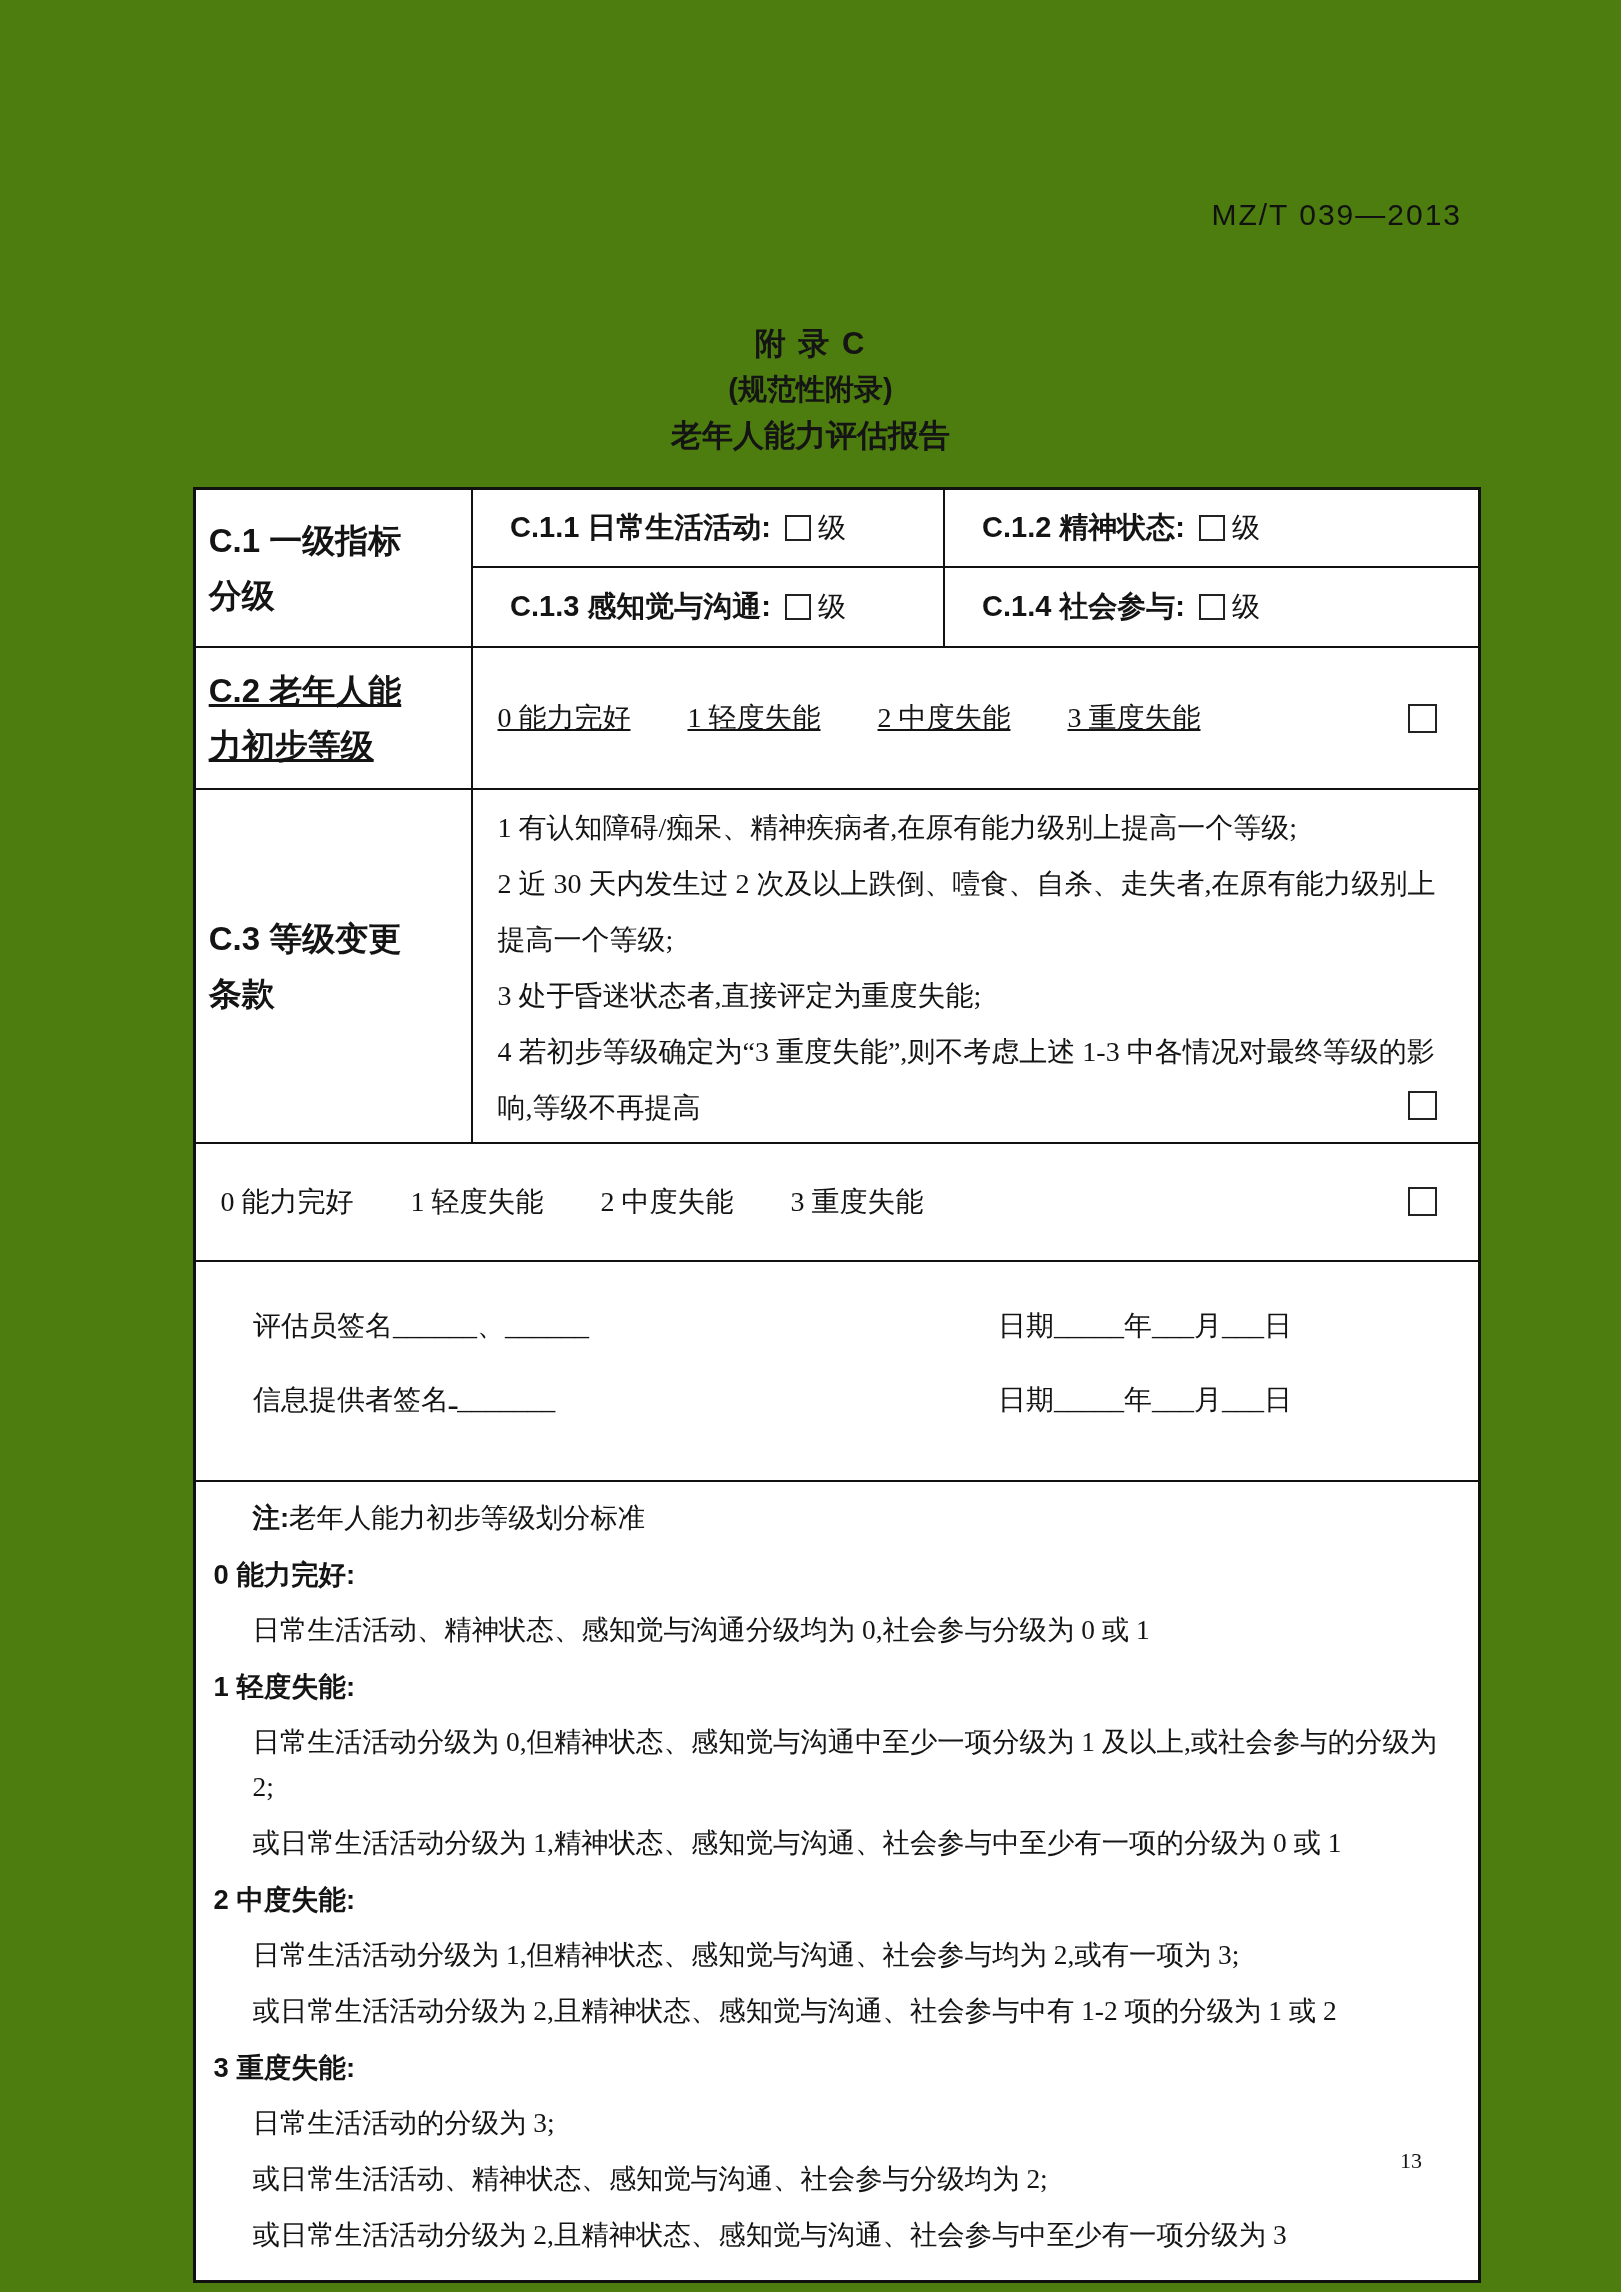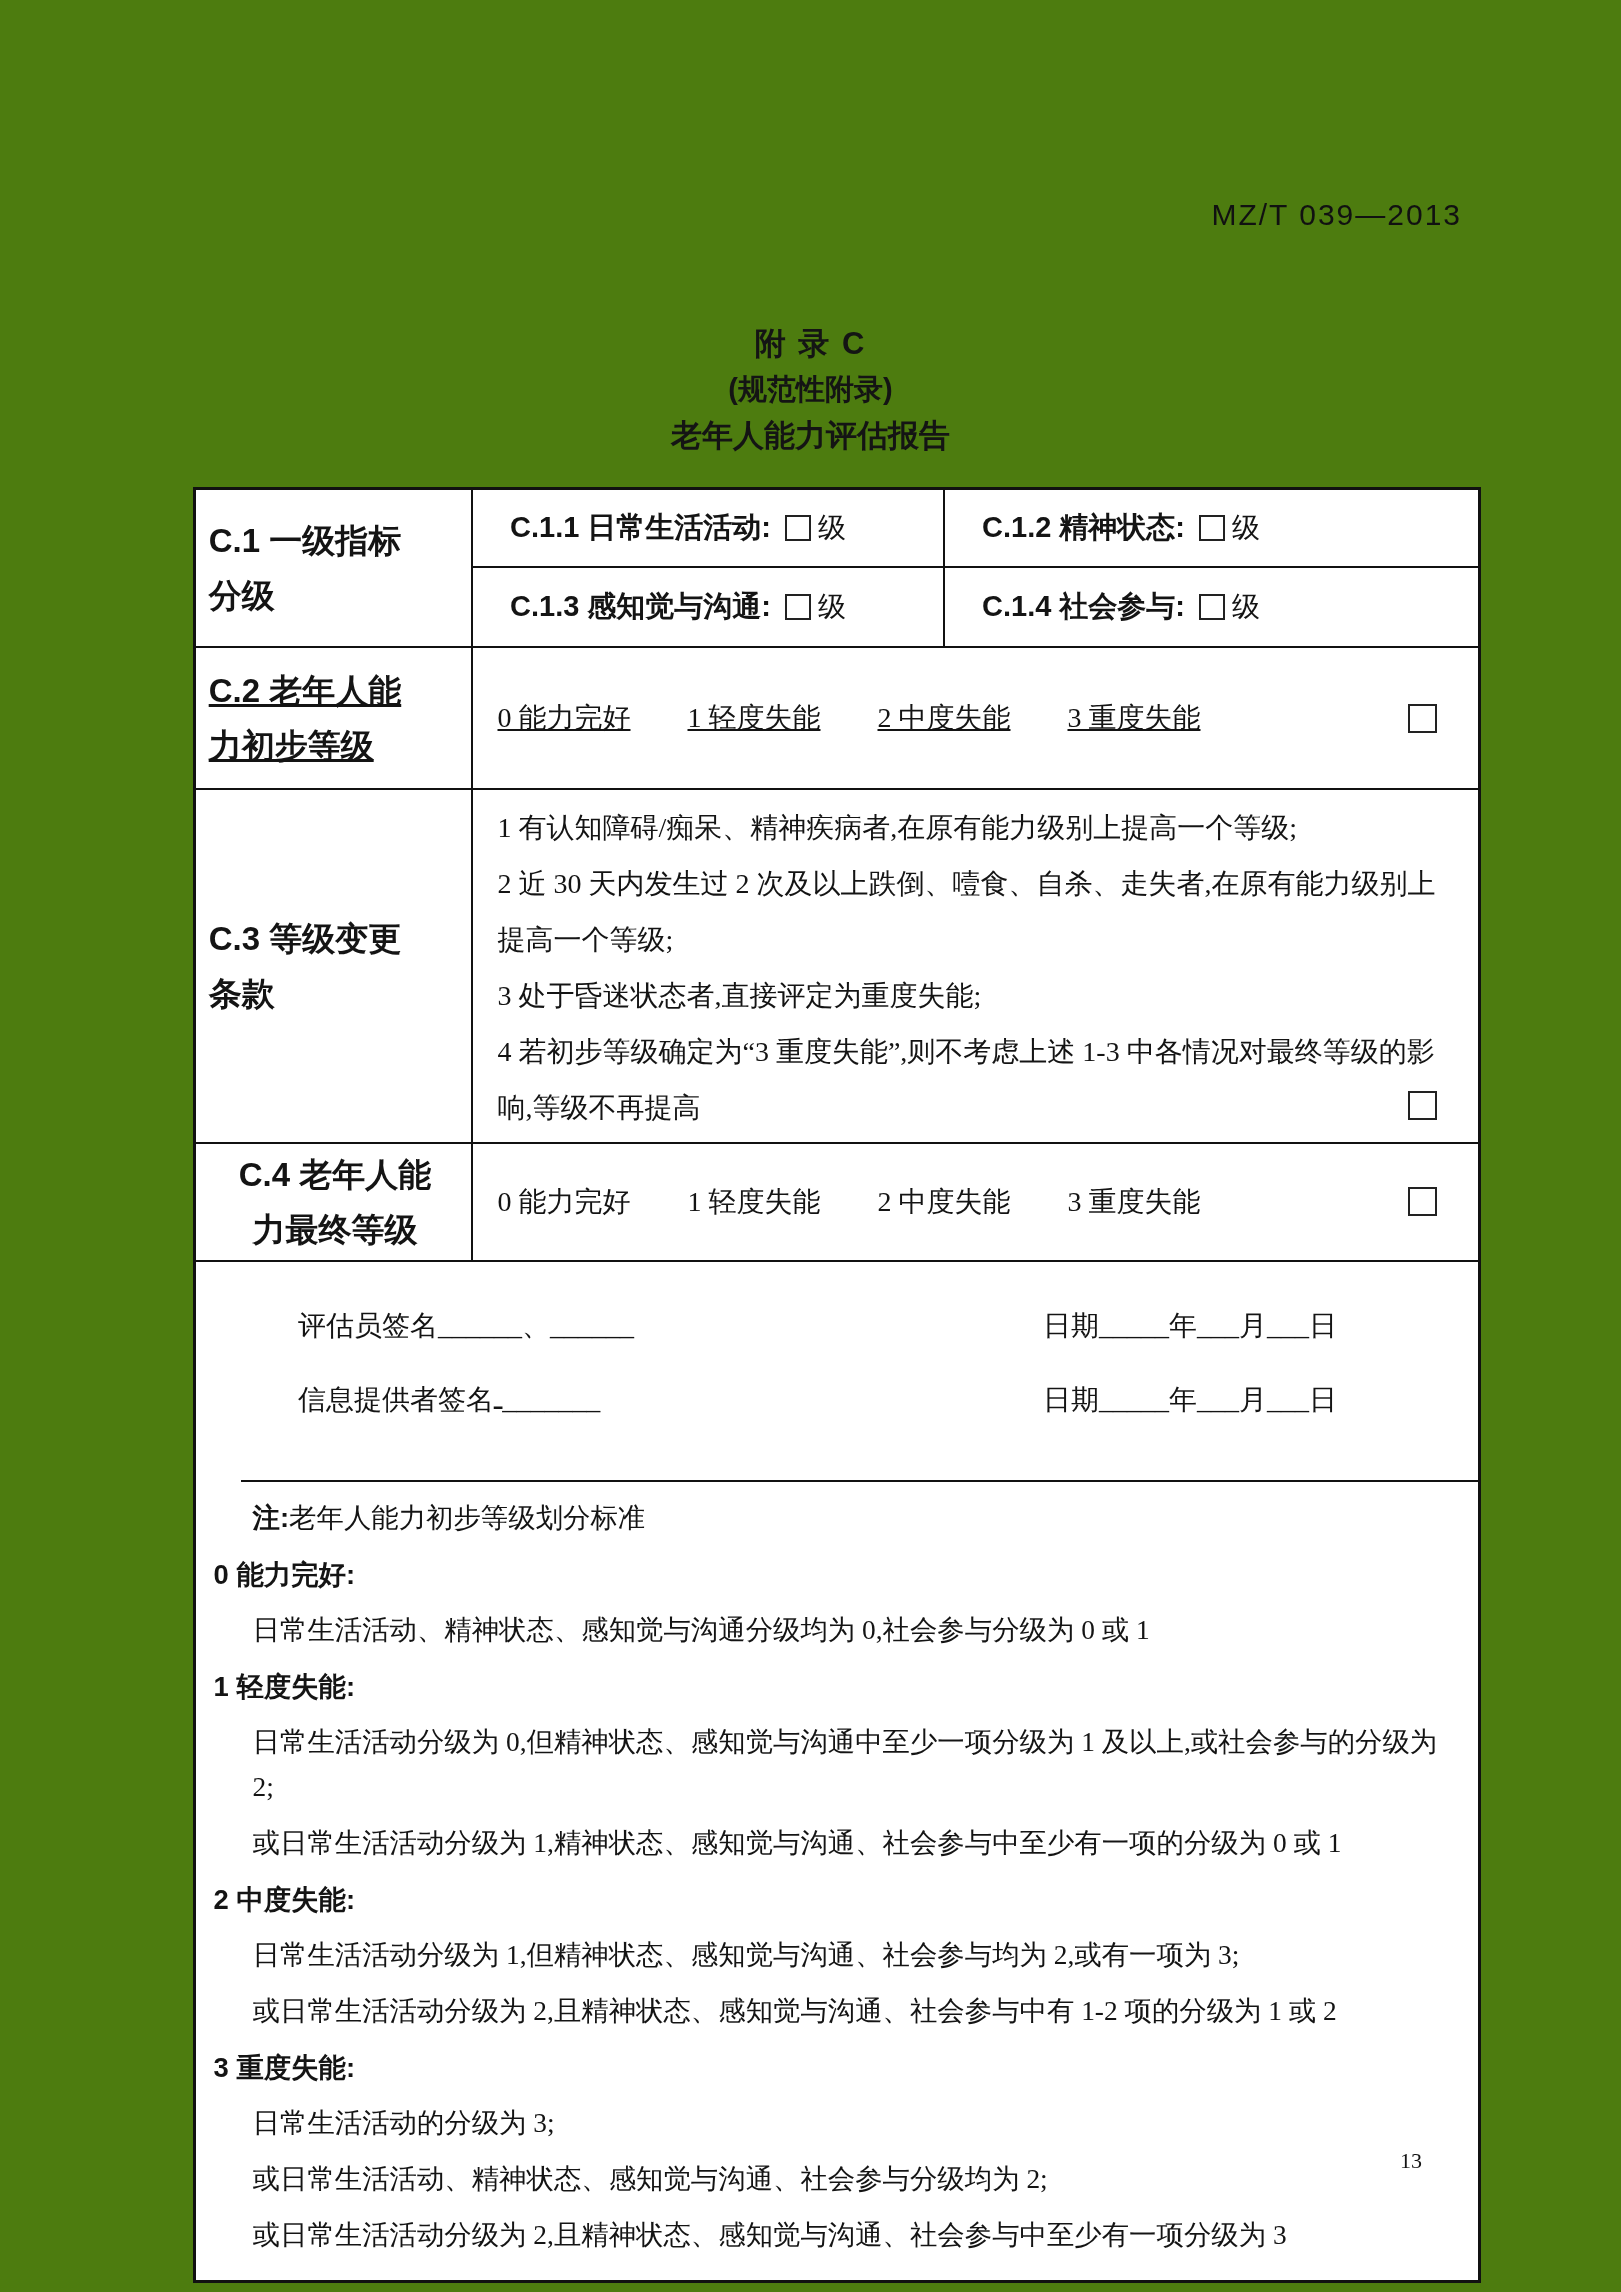--- a/index.html
+++ b/index.html
@@ -86,21 +86,21 @@
 
   .c3-content {
     flex: 1;
     position: relative;
     padding: 9.8px 39px 5.9px 24.5px;
     line-height: 56px;
     font-size: 28px;
   }
   .c3-check { position: absolute; right: 41px; bottom: 21.6px; }
 
-  .sig-section { flex-direction: column; padding: 41px 0 29px 57px; margin-left: 45px; }
+  .sig-section { flex-direction: column; padding: 41px 0 29px 57px; }
   .sig-line { display: flex; line-height: 45px; margin-bottom: 29px; }
   .sig-left { flex: 0 0 745px; }
 
   .note-section { flex-direction: column; padding: 13.7px 29px 21.6px 17.6px; font-size: 27.4px; line-height: 45px; }
   .note-intro { margin-left: 39px; }
   .note-heading { font-size: 27.4px; }
   .note-line { margin-left: 39px; }
 
   .page-number {
     position: absolute;
@@ -173,22 +173,20 @@
       <div class="c3-content">
         <div>1 有认知障碍/痴呆、精神疾病者,在原有能力级别上提高一个等级;</div>
         <div>2 近 30 天内发生过 2 次及以上跌倒、噎食、自杀、走失者,在原有能力级别上提高一个等级;</div>
         <div>3 处于昏迷状态者,直接评定为重度失能;</div>
         <div>4 若初步等级确定为“3 重度失能”,则不考虑上述 1-3 中各情况对最终等级的影响,等级不再提高</div>
         <span class="checkbox c3-check"></span>
       </div>
     </div>
 
     <div class="row h120">
-      <div class="label-cell hd label-center">C.4 老年人能
-力最终等级</div>
       <div class="grade-row-content">
         <span class="opt">0 能力完好</span>
         <span class="opt">1 轻度失能</span>
         <span class="opt">2 中度失能</span>
         <span class="opt">3 重度失能</span>
         <span class="checkbox"></span>
       </div>
     </div>
 
     <div class="row sig-section">

